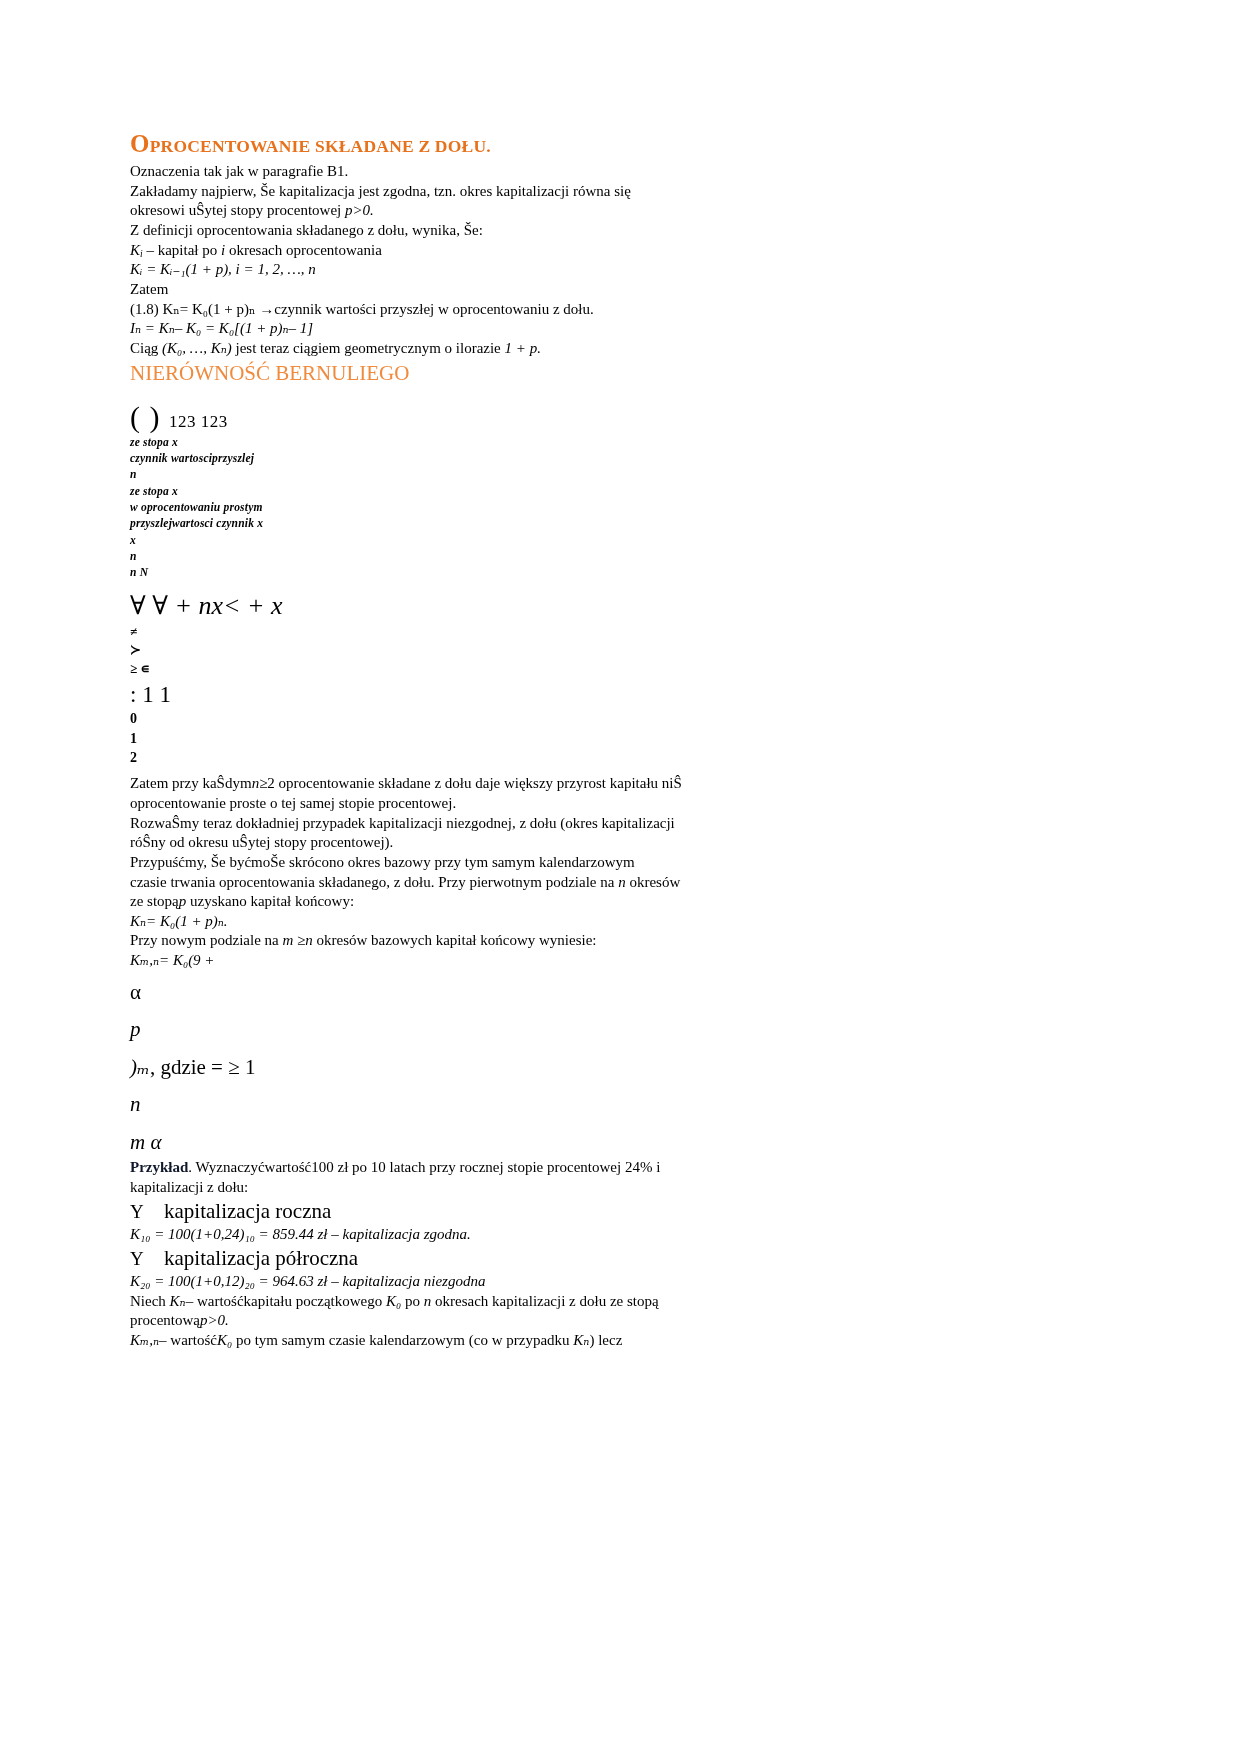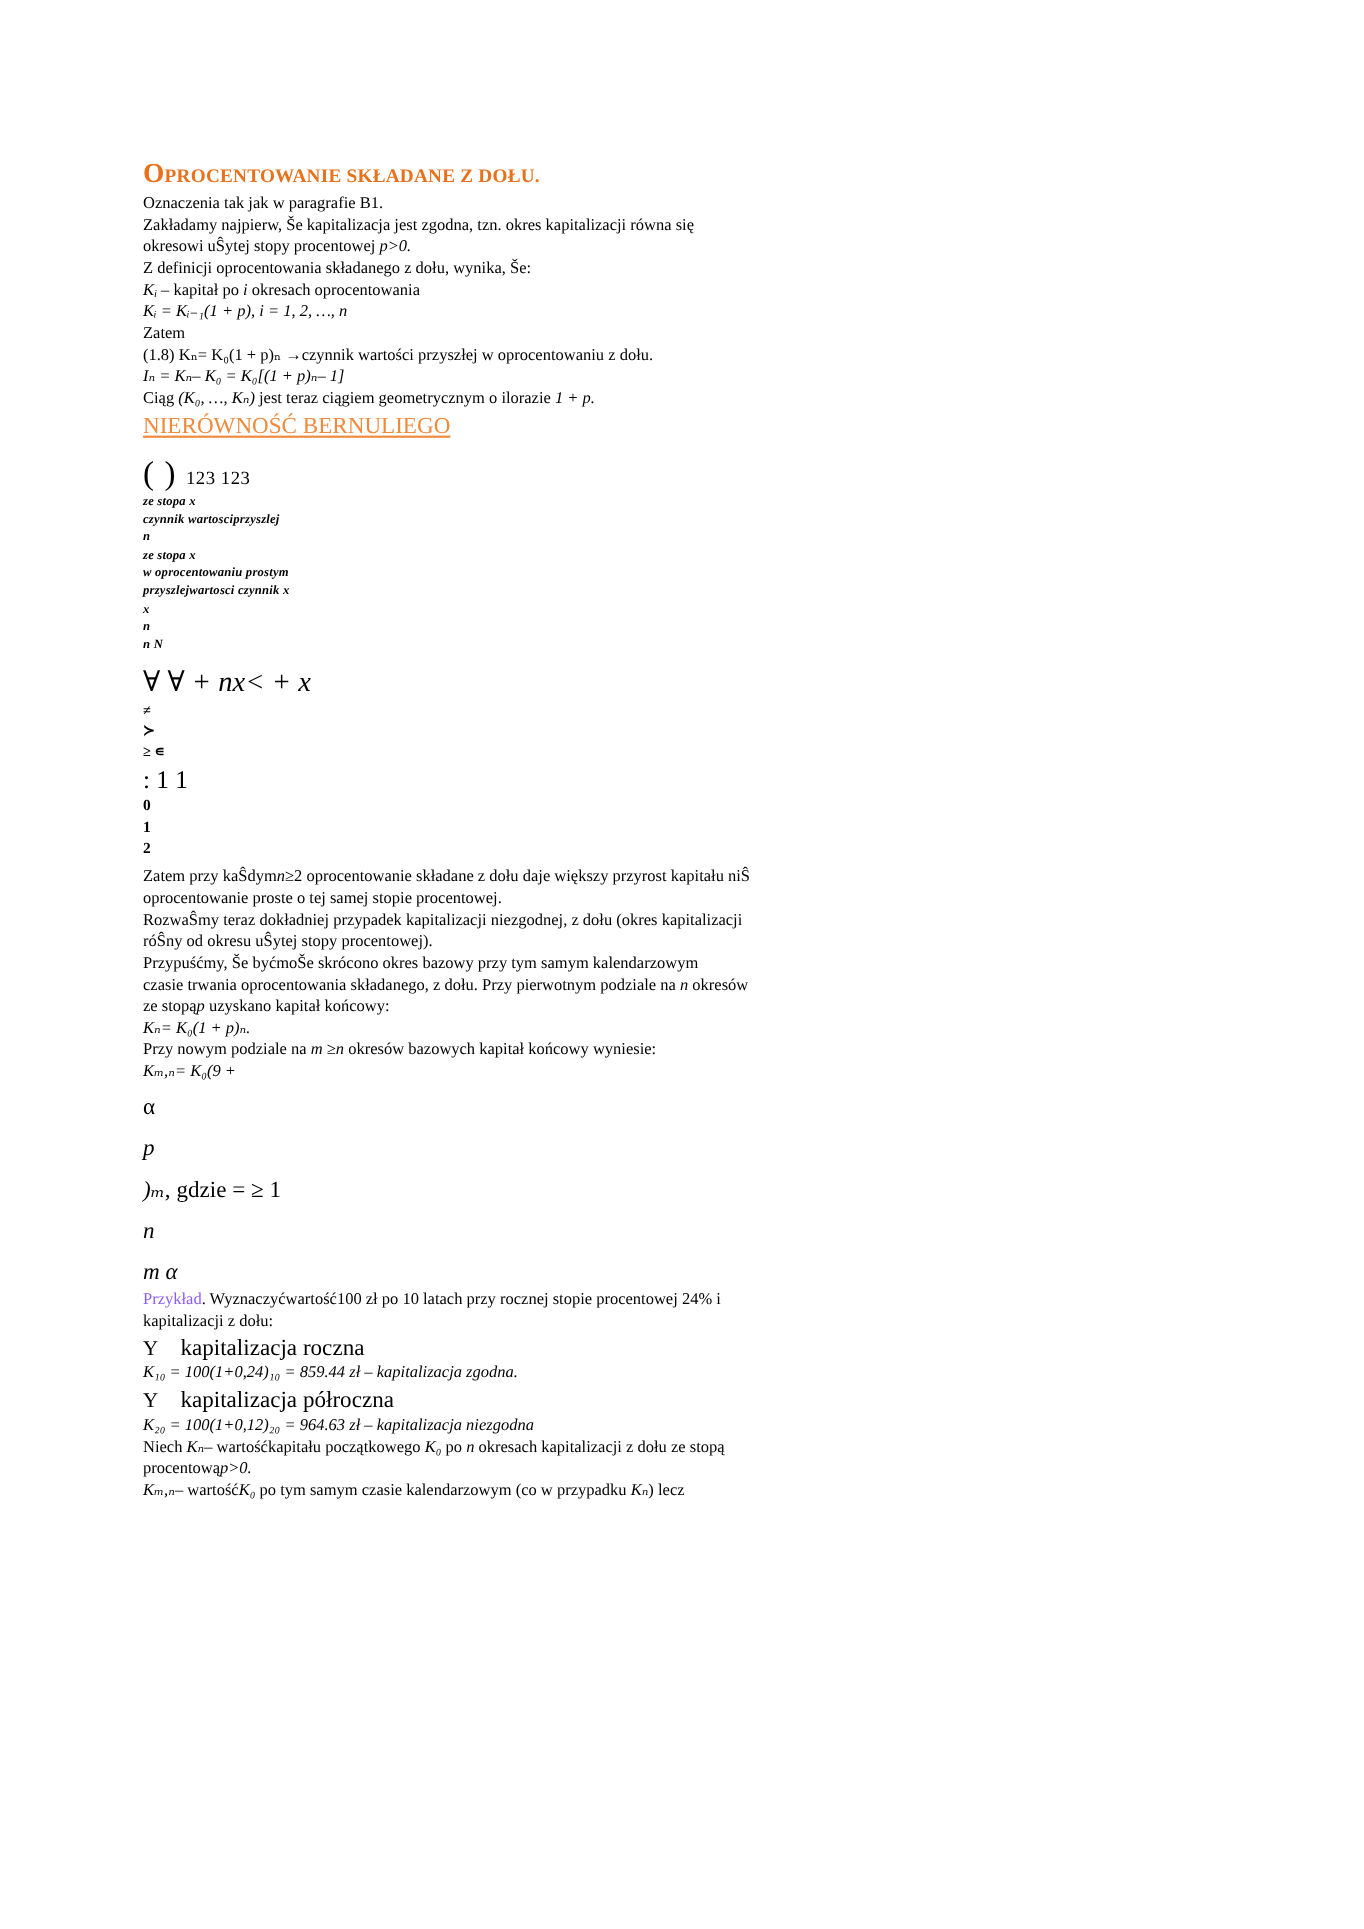--- a/index.html
+++ b/index.html
@@ -10,21 +10,21 @@
   body {
     width: 1240px;
     height: 1754px;
     font-family: "Liberation Serif", "DejaVu Serif", serif;
     color: #000000;
     position: relative;
     overflow: hidden;
   }
   .page {
     position: absolute;
-    left: 0; top: 14px;
+    left: 0; top: 0;
     width: 1240px;
     height: 1564px;
     background: #fff;
   }
   .content {
     position: absolute;
     left: 130px;
     top: 128px;
     width: 990px;
   }
@@ -44,21 +44,20 @@
   }
   .heading-main .smallcaps {
     font-size: 17.5px;
   }
   .heading-sub {
     color: #F08A3C;
     font-size: 21px;
     line-height: 1.3;
     margin: 2px 0 0 0;
     font-weight: normal;
-    text-decoration: underline;
   }
 
   
   .line {
     font-size: 15px;
     line-height: 1.31;
     margin: 0;
     white-space: nowrap;
   }
 
@@ -126,22 +125,22 @@
     margin: 6px 0 0 0;
     white-space: nowrap;
     font-style: italic;
   }
   .alpha-line.normal { font-style: normal; }
 
   .gap-sm { height: 6px; }
 
   
   .przyklad {
-    color: #8b5cf6;
-    font-weight: normal;
+    color: #0f172a;
+    font-weight: bold;
   }
 
   
   .bullet-line {
     font-size: 21px;
     line-height: 1.31;
     margin: 0;
     white-space: nowrap;
   }
   .bullet-glyph {

